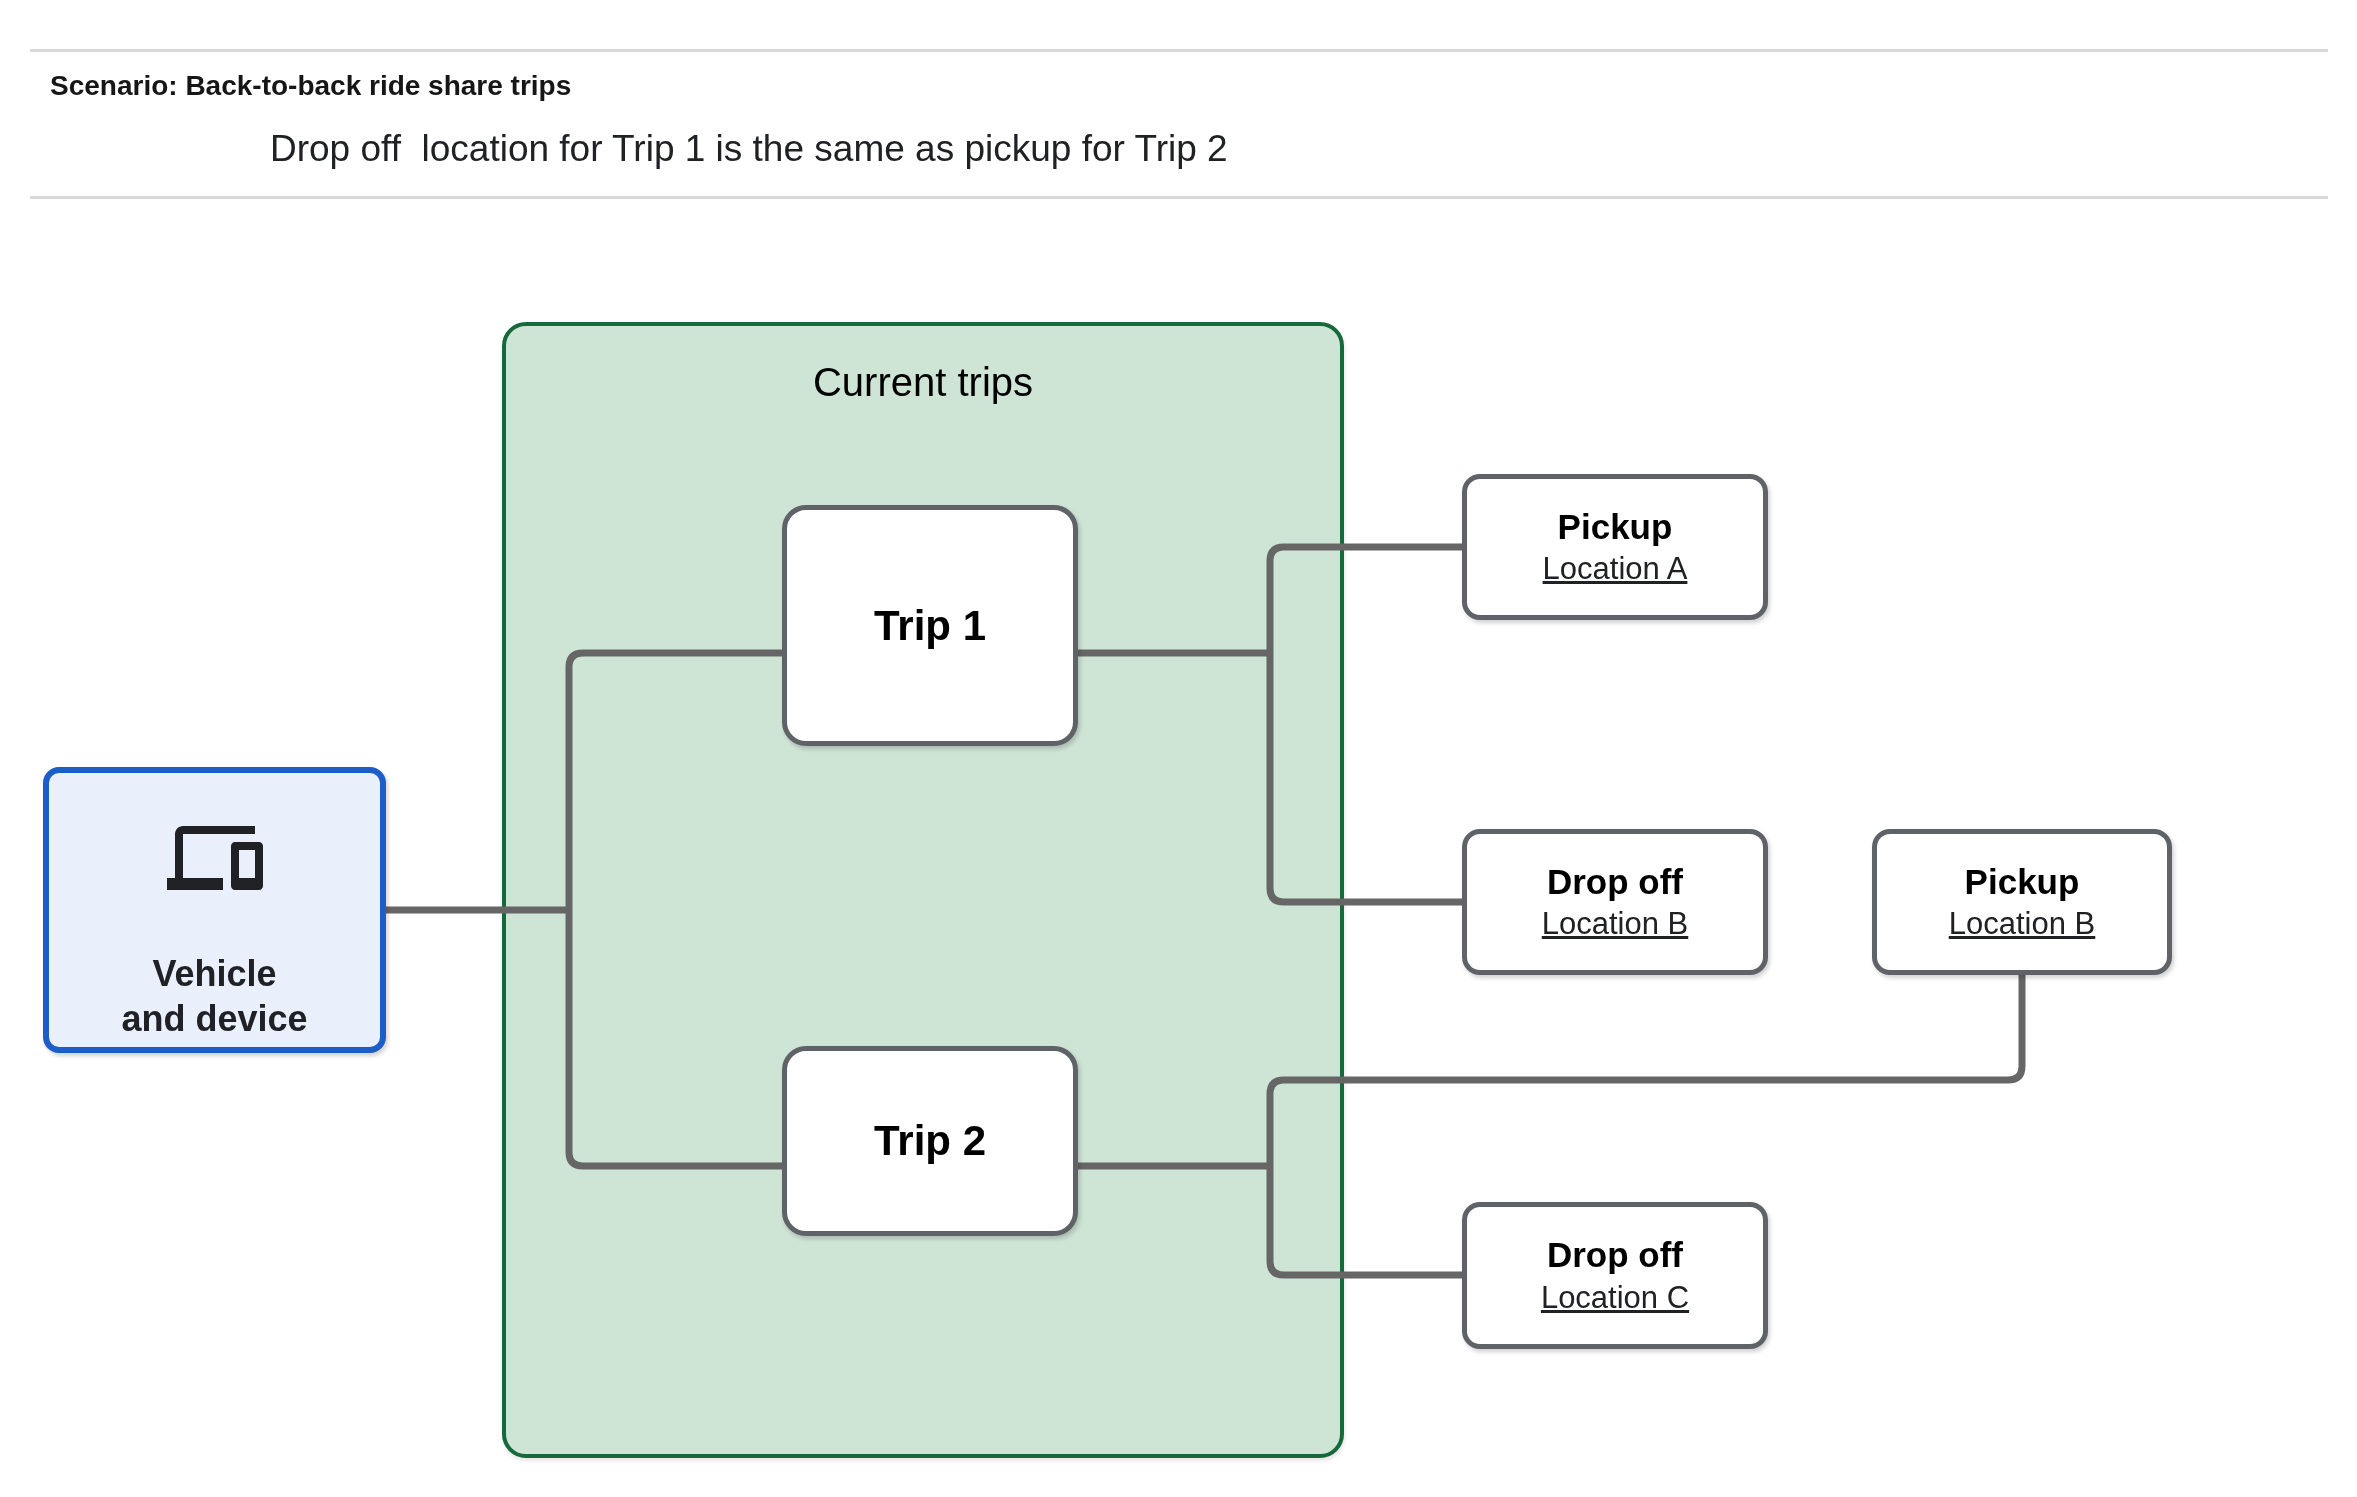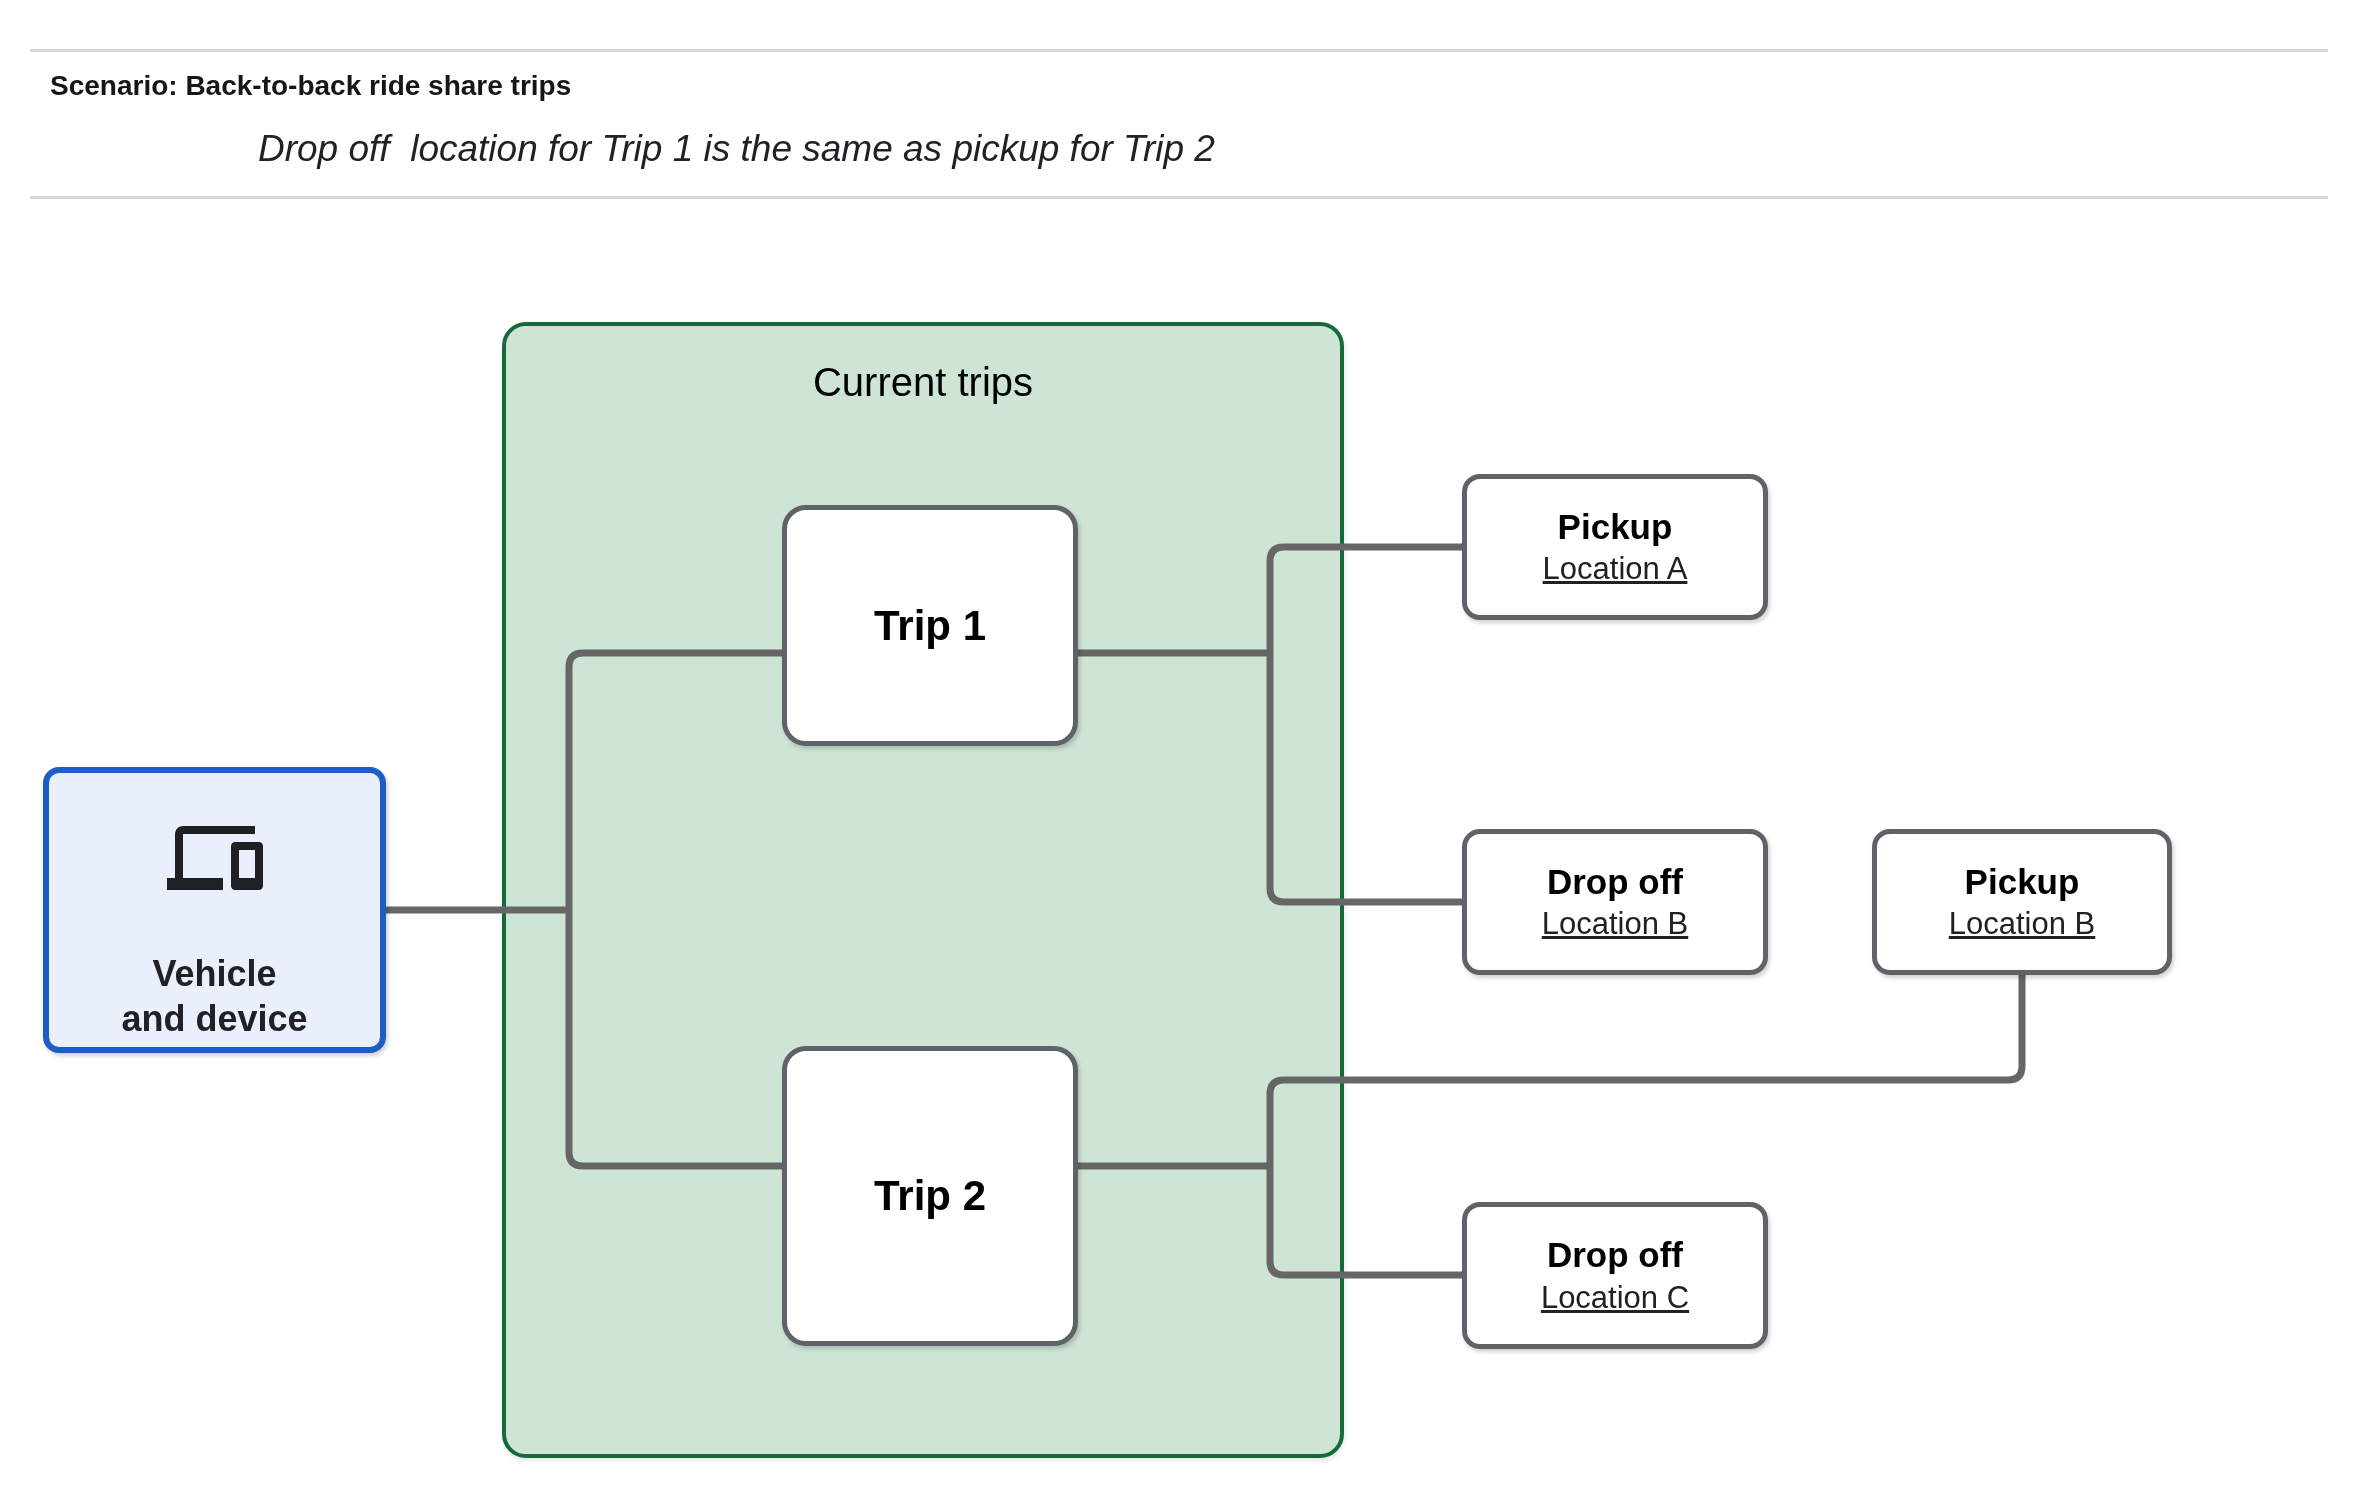--- a/index.html
+++ b/index.html
@@ -16,22 +16,22 @@
     font-family:"Liberation Sans", sans-serif; color:var(--text);
   }
   .rule{position:absolute; left:30px; width:2298px; height:3px; background:var(--rule);}
   .rule-top{top:49px;}
   .rule-mid{top:196px;}
   .title{
     position:absolute; left:50px; top:70px; margin:0;
     font-size:28px; font-weight:700; line-height:1.15; color:var(--text);
   }
   .subtitle{
-    position:absolute; left:258px; top:128px;
-    font-size:37px; font-weight:400; color:var(--subtext); white-space:pre;font-style:italic;
+    position:absolute; left:270px; top:128px;
+    font-size:37px; font-weight:400; color:var(--subtext); white-space:pre;
   }
   .panel{
     position:absolute; top:322px; height:1136px; box-sizing:border-box;
     border-radius:24px; border:4px solid; box-shadow:1px 3px 4px rgba(0,0,0,0.10);
   }
   .panel-green{left:502px; width:842px; background:var(--green-fill); border-color:var(--green-border);}
   .panel-yellow{left:1390px; width:862px; background:var(--yellow-fill); border-color:var(--yellow-border);}
   .panel-title{
     position:absolute; left:0; right:0; top:34px; text-align:center;
     font-size:40px; font-weight:400; color:#000;
@@ -40,21 +40,21 @@
   .connectors path{fill:none; stroke:var(--connector); stroke-width:7px; stroke-linejoin:round;}
   .node{
     position:absolute; box-sizing:border-box; background:var(--node-fill);
     border:5px solid var(--node-border); border-radius:20px;
     box-shadow:2px 3px 4px rgba(0,0,0,0.18);
     display:flex; flex-direction:column; align-items:center; justify-content:center;
   }
   .trip{left:782px; width:296px; height:241px; border-radius:24px;
         font-size:42px; font-weight:700; color:#000;}
   .trip1{top:505px;}
-  .trip2{top:1046px; height:300px;}
+  .trip2{top:1046px; height:190px;}
   .wp{width:306px; height:146px; row-gap:6px; border-radius:18px;}
   .wp-a{left:1462px; top:474px;}
   .wp-b{left:1462px; top:829px;}
   .wp-pb{left:1872px; top:829px; width:300px;}
   .wp-c{left:1462px; top:1202px; height:147px;}
   .wp-title{font-size:35px; font-weight:700; color:#000; line-height:1.1;}
   .wp-sub{font-size:31px; font-weight:400; color:var(--subtext); line-height:1.1;text-decoration:underline;}
   .vehicle{
     left:43px; top:767px; width:343px; height:286px; border-radius:16px;
     border:6px solid var(--blue-border); background:var(--blue-fill);

